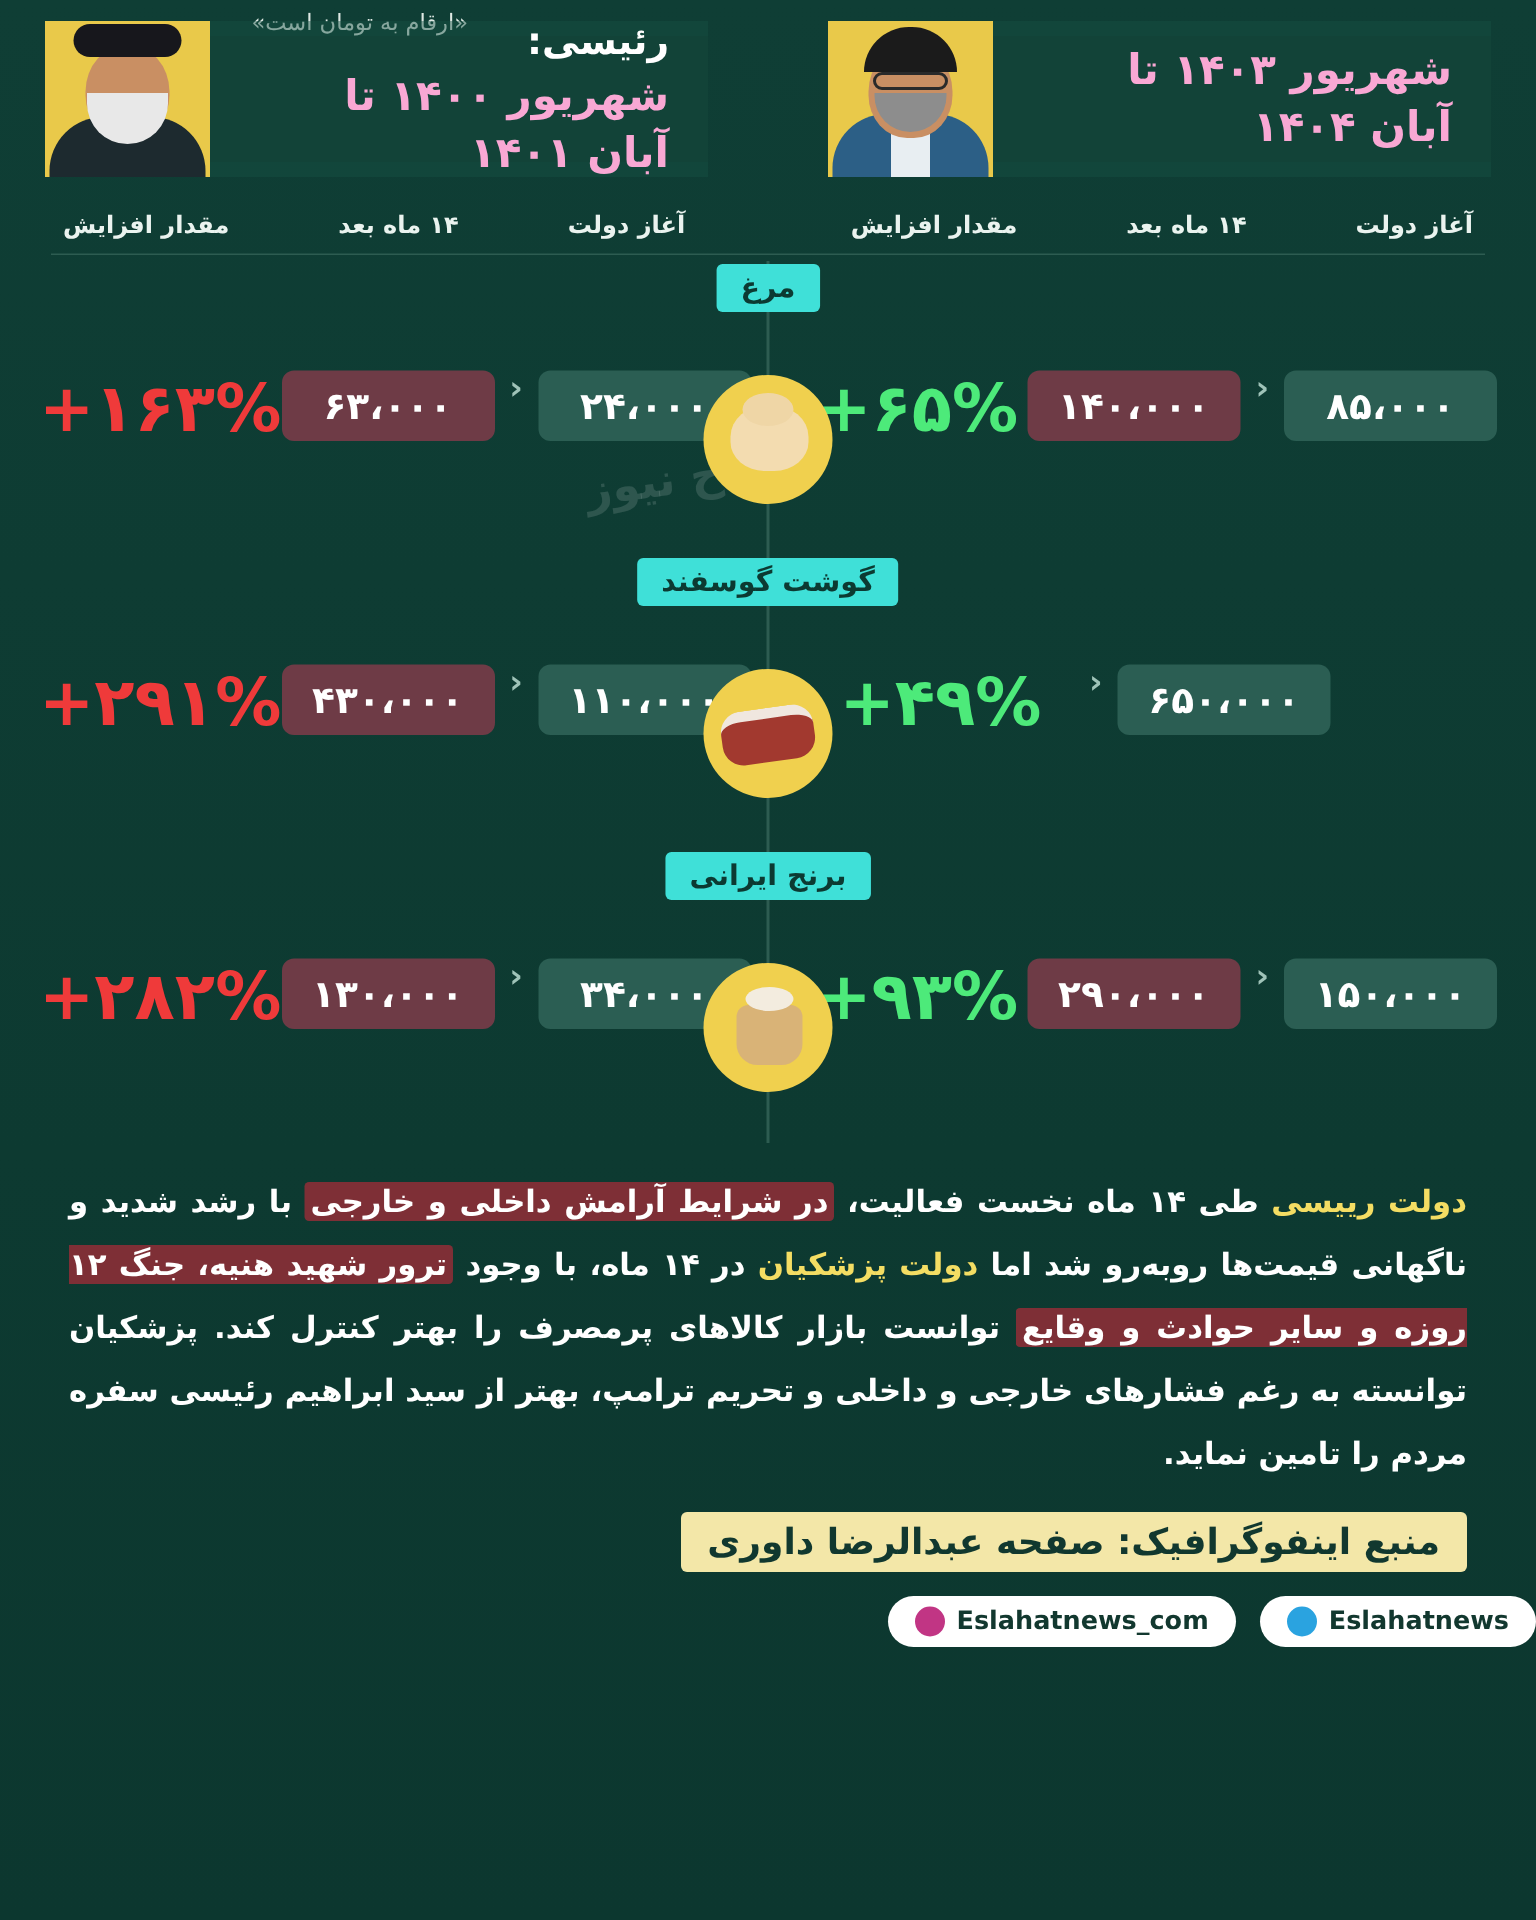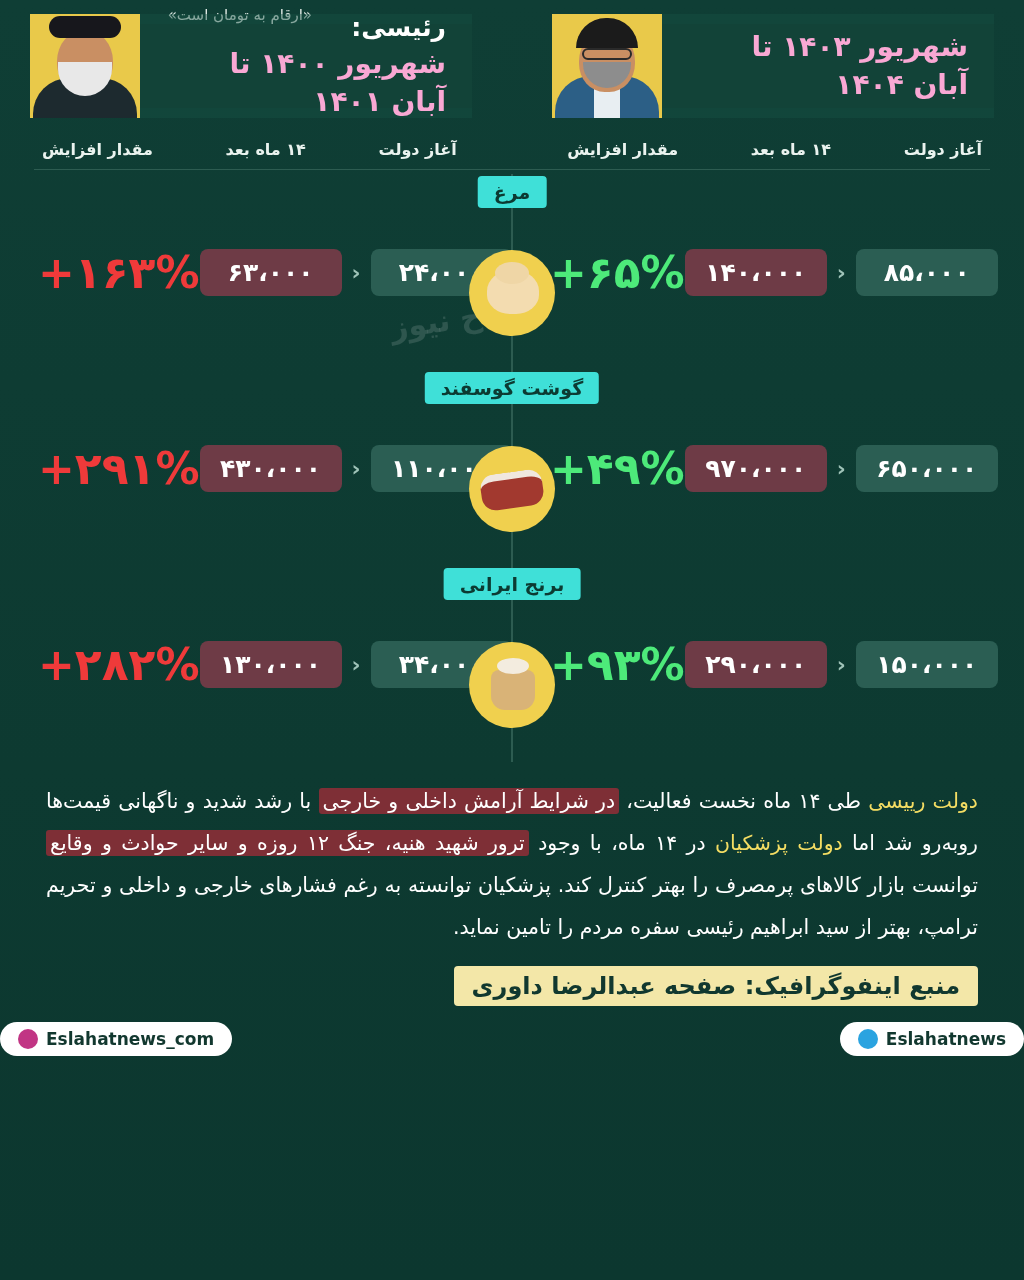--- a/index.html
+++ b/index.html
@@ -175,22 +175,22 @@
     position:absolute; left:22px; top:28px; width:44px; height:40px;
     background:#d9b377; border-radius:8px 8px 14px 14px;
   }
   .rice:after{
     content:""; position:absolute; left:6px; top:-12px; width:32px; height:16px;
     background:#f3ecdf; border-radius:50%;
   }
 
   .side {
     width: 50%;
-    display:flex; flex-direction:row-reverse; align-items:center;
-    padding: 0 38px;
+    display:flex; flex-direction:row-reverse; align-items:flex-start;
+    padding: 0 26px;
     gap: 0;
     position:relative; z-index:2;
   }
   .side.left { justify-content:flex-start; }
   .side.right { justify-content:flex-start; }
 
   .pct {
     font-size: 44px; font-weight: bold; width: 178px; text-align:center;
     direction:ltr; letter-spacing:-1px;
   }
@@ -207,37 +207,37 @@
   }
 
   
   .para {
     margin: 18px 46px 0 46px;
     font-size: 20.5px;
     line-height: 2.05;
     text-align: justify;
     direction: rtl;
     color:#ffffff;
-    font-weight: normal;
+    font-weight: bold;
   }
   .para .hl-yellow { color:#f4dd63; }
   .para .hl-box { background:#7e2f36; color:#ffffff; padding:1px 4px; border-radius:3px;}
 
   
   .source {
     margin: 18px auto 0 auto;
     width: fit-content;
     background:#f3e7a8; color:#11382f; font-weight:bold;
     font-size:24px; padding:6px 18px; border-radius:4px;
     margin-right: 46px;
     direction:rtl;
   }
   .footer {
     margin-top: 16px;
-    display:flex; justify-content:space-between; align-items:center; gap:16px;
+    display:flex; justify-content:flex-end; align-items:center; gap:16px;
     direction:ltr;
   }
   .social {
     display:flex; align-items:center; gap:8px;
     background:#ffffff; color:#12382f; font-weight:bold; font-size:17px;
     padding:7px 18px; border-radius:20px;
   }
   .social .dot {
     width:20px;height:20px;border-radius:50%;
     display:inline-block;
@@ -329,21 +329,20 @@
 
     <div class="row">
       <div class="vline"></div>
       <div class="cat-chip">گوشت گوسفند</div>
       <div class="food-circle">
           <div class="meat"></div>
         </div>
 
       <div class="side left">
         <div class="pct green">+۴۹%</div>
-        <div class="pill after">۹۷۰،۰۰۰</div>
         <div class="arrow">‹</div>
         <div class="pill start">۶۵۰،۰۰۰</div>
       </div>
 
       <div class="side right">
         <div class="pct red">+۲۹۱%</div>
         <div class="pill after">۴۳۰،۰۰۰</div>
         <div class="arrow">‹</div>
         <div class="pill start">۱۱۰،۰۰۰</div>
       </div>

